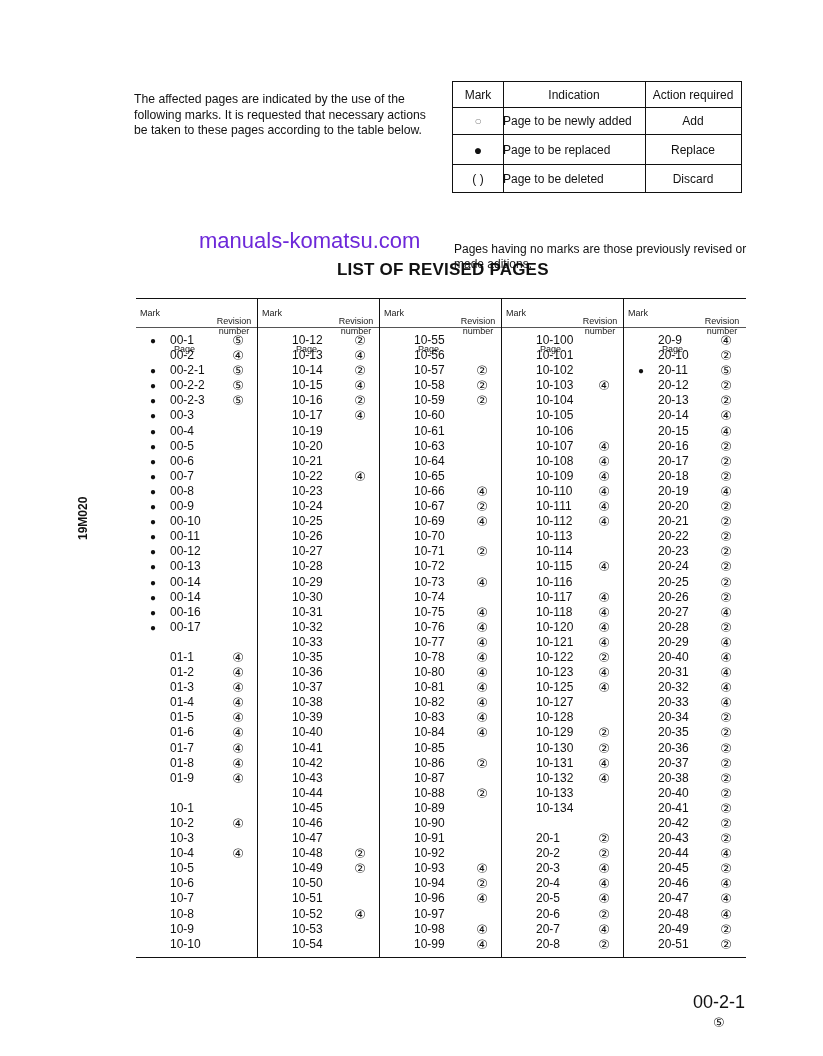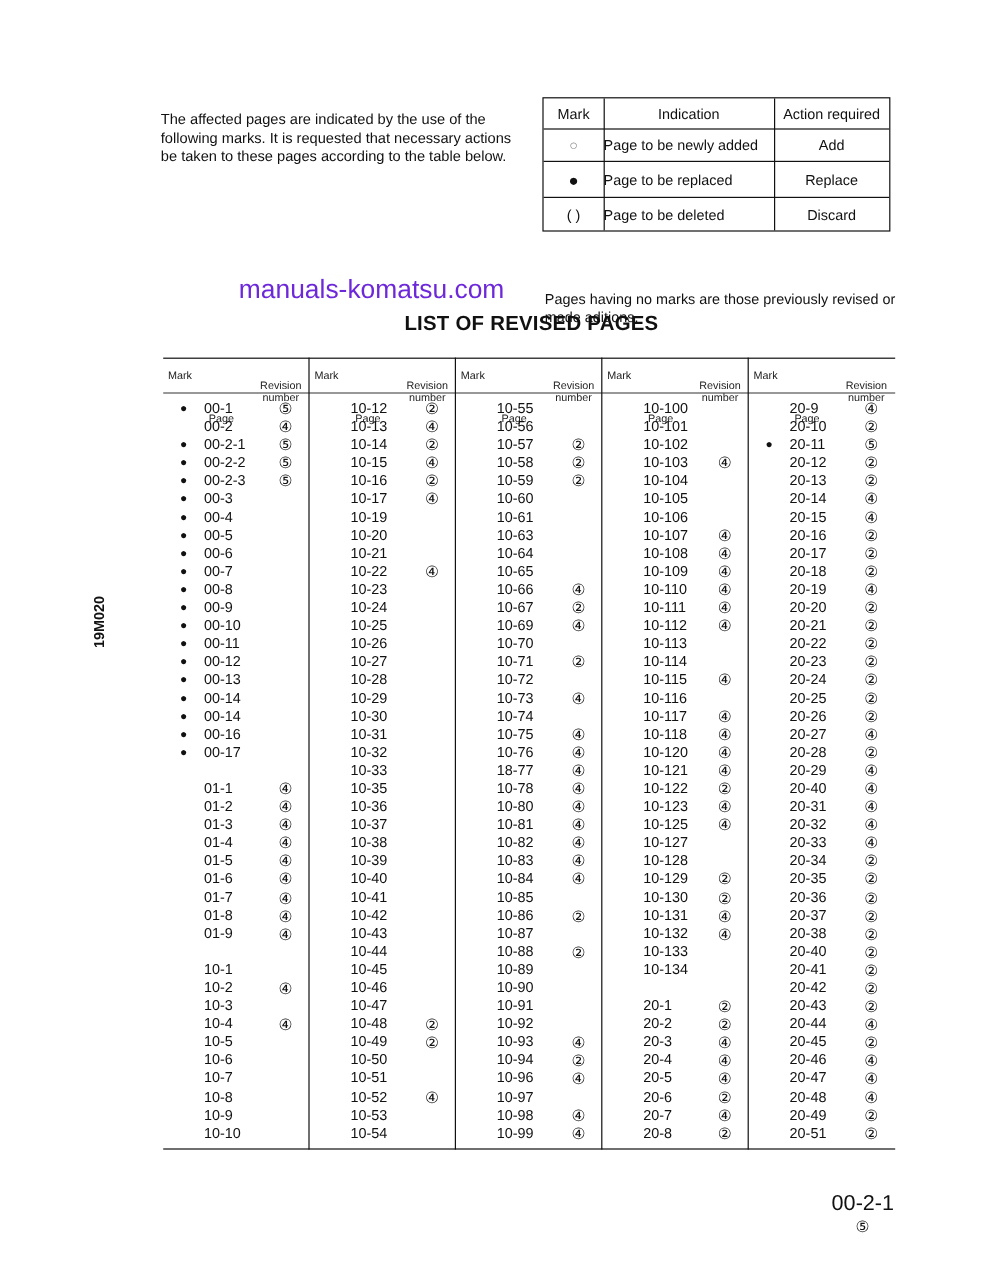--- a/index.html
+++ b/index.html
@@ -613,21 +613,21 @@
           <span class="page">10-75</span>
           <span class="rev">④</span>
         </div>
         <div class="row">
           <span class="mark"></span>
           <span class="page">10-76</span>
           <span class="rev">④</span>
         </div>
         <div class="row">
           <span class="mark"></span>
-          <span class="page">18-77</span>
+          <span class="page">10-77</span>
           <span class="rev">④</span>
         </div>
         <div class="row">
           <span class="mark"></span>
           <span class="page">10-78</span>
           <span class="rev">④</span>
         </div>
         <div class="row">
           <span class="mark"></span>
           <span class="page">10-80</span>

